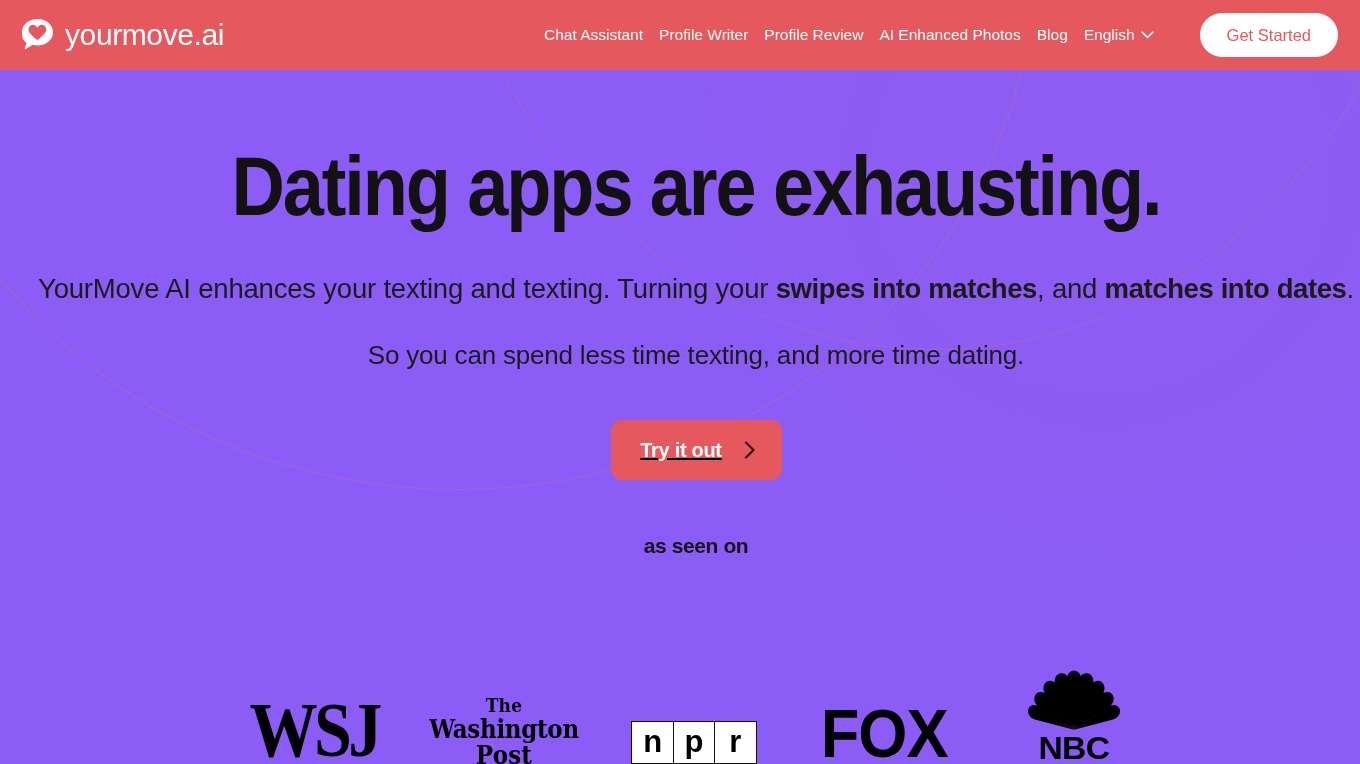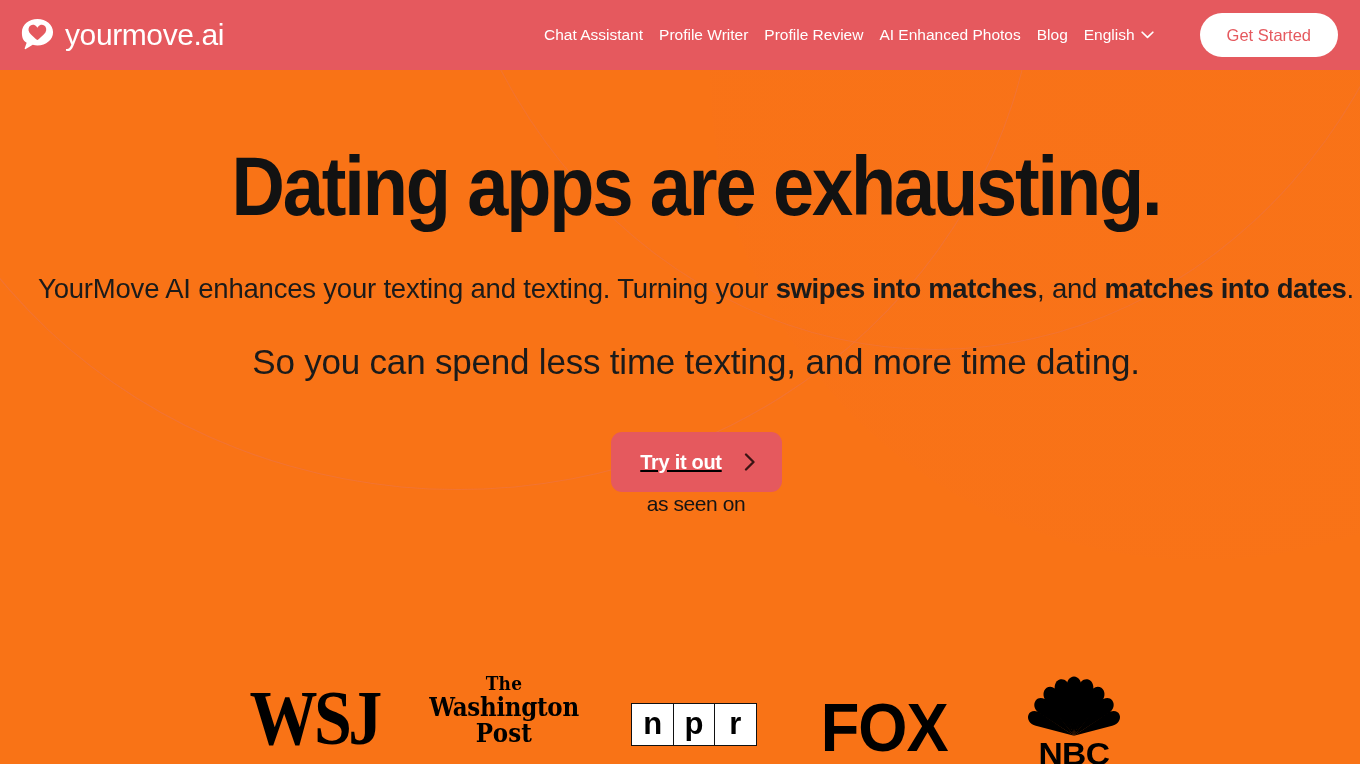--- a/index.html
+++ b/index.html
@@ -11,21 +11,21 @@
     overflow: hidden;
     background: #ffffff;
     font-family: "Liberation Sans", sans-serif;
   }
 
   
   .page {
     position: relative;
     width: 1360px;
     height: 764px;
-    background: #f97316;
+    background: #8b5cf6;
     overflow: hidden;
   }
   .bg-decor {
     position: absolute;
     inset: 0;
     pointer-events: none;
     z-index: 0;
   }
   .bg-circle {
     position: absolute;
@@ -154,21 +154,21 @@
     font-size: 27.5px;
     font-weight: 400;
     color: #1b1b1b;
     line-height: 1.38;
     letter-spacing: -0.2px;
   }
   .sub b { font-weight: 700; letter-spacing: -0.4px; }
 
   .sub2 {
     margin-top: 31px;
-    font-size: 35px;
+    font-size: 26px;
     font-weight: 400;
     color: #1b1b1b;
     line-height: 1.3;
     letter-spacing: -0.2px;
   }
 
   .cta-wrap { margin-top: 47px; display: flex; justify-content: center; text-decoration: underline; }
   .cta-main {
     background: #e5595e;
     border: none;
@@ -186,36 +186,37 @@
     color: #ffffff;
     font-family: "Liberation Sans", sans-serif;
     font-size: 20px;
     font-weight: 700;
     letter-spacing: -0.3px;
     line-height: 1;
   }
   .cta-arrow { width: 12px; height: 18px; display: block; }
 
   .as-seen {
+    margin-top: 54px;
     font-size: 21px;
-    font-weight: 400;
+    font-weight: 700;
     color: #141414;
     letter-spacing: -0.4px;
   }
 
   
   .logos {
     position: absolute;
     z-index: 2;
     left: 0;
     right: 0;
     top: 668px;
     height: 96px;
     display: flex;
-    align-items: flex-start;
+    align-items: flex-end;
     justify-content: center;
     gap: 0;
     padding-left: 28px;
   }
   .logo-cell {
     width: 190px;
     display: flex;
     align-items: flex-start;
     justify-content: center;
     color: #000000;

